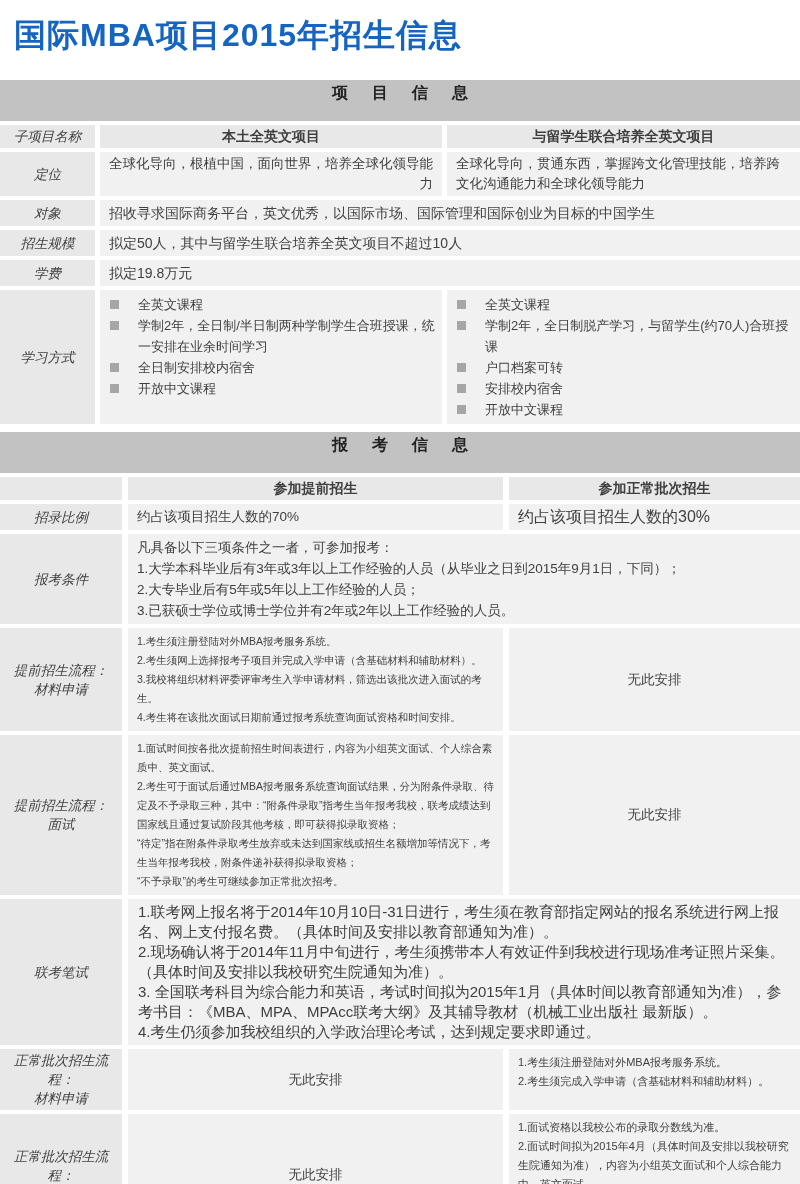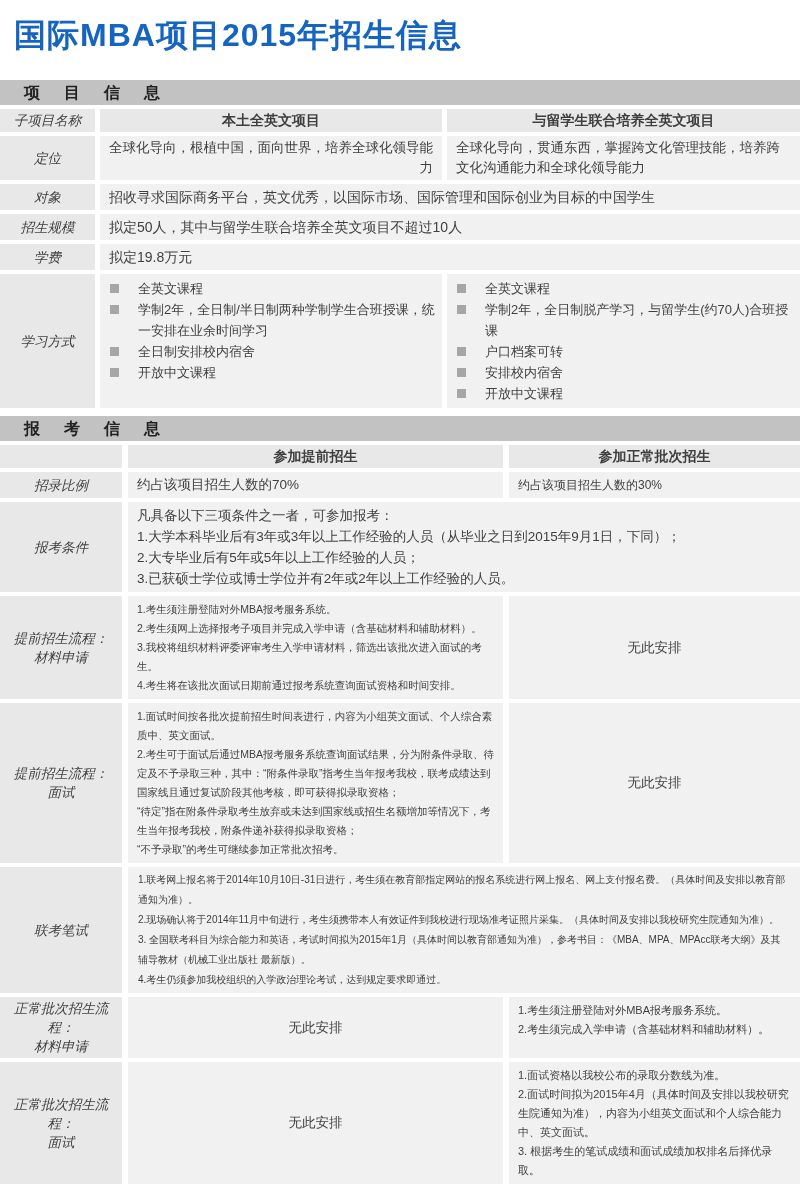--- a/index.html
+++ b/index.html
@@ -14,22 +14,22 @@
   body{
     width:800px;height:1184px;overflow:hidden;background:#fff;
     font-family:"Liberation Sans","DejaVu Sans",sans-serif;color:var(--text);
   }
   .title{
     color:var(--title-blue);font-size:32px;font-weight:bold;
     margin:14px 0 0 14px;height:66px;letter-spacing:1px;
   }
   .bar{
     background:var(--bar-bg);color:#222;font-weight:bold;font-size:16px;
-    text-align:left;letter-spacing:1.5em;text-indent:1.5em;
-    height:25px;line-height:25px;
+    text-align:center;letter-spacing:1.5em;text-indent:1.5em;
+    height:41px;line-height:25px;
   }
   .t2gap{margin-top:8px;}
   .r{display:grid;grid-template-columns:95px 342px 1fr;gap:5px;margin-top:4px;}
   .t2 .r{grid-template-columns:122px 375px 1fr;gap:6px;}
   .lab{
     background:var(--label-bg);display:flex;flex-direction:column;
     align-items:center;justify-content:center;text-align:center;
     font-size:13.5px;line-height:19px;padding:2px 11px;font-style:italic;
   }
   .cell{background:var(--cell-bg);padding:3px 9px;font-size:13.5px;line-height:20px;}
@@ -43,21 +43,21 @@
   .vpad{padding-top:2px;padding-bottom:2px;}
   
   .bullets{padding:4px 6px 4px 10px;}
   .bullets .item{display:flex;gap:19px;font-size:13px;line-height:21px;}
   .sq{width:9px;height:9px;background:#a6a6a6;margin-top:6px;flex:none;}
   
   .mid .line{font-size:13.5px;line-height:21px;}
   .small .line{font-size:10.5px;line-height:19px;}
   .small2 .line{font-size:11px;line-height:19px;}
   .exam{padding:3px 10px;}
-  .exam .line{font-size:10px;line-height:20px;}
+  .exam .line{font-size:15px;line-height:20px;}
   .nosch{font-size:13.5px;}
   .lablines .line{font-size:13.5px;line-height:19px;text-align:center;}
 </style>
 </head>
 <body>
 
 <div class="title">国际MBA项目2015年招生信息</div>
 
 <div class="t1">
   <div class="bar">项目信息</div>
@@ -139,21 +139,21 @@
 
   <div class="r">
     <div class="lab"></div>
     <div class="hd">参加提前招生</div>
     <div class="hd">参加正常批次招生</div>
   </div>
 
   <div class="r">
     <div class="lab">招录比例</div>
     <div class="cell" style="font-size:13.5px;display:flex;align-items:center;">约占该项目招生人数的70%</div>
-    <div class="cell" style="font-size:12px;display:flex;align-items:center;">约占该项目招生人数的30%</div>
+    <div class="cell" style="font-size:16px;display:flex;align-items:center;">约占该项目招生人数的30%</div>
   </div>
 
   <div class="r">
     <div class="lab">报考条件</div>
     <div class="cell span2 mid">
         <div class="line">凡具备以下三项条件之一者，可参加报考：</div>
         <div class="line">1.大学本科毕业后有3年或3年以上工作经验的人员（从毕业之日到2015年9月1日，下同）；</div>
         <div class="line">2.大专毕业后有5年或5年以上工作经验的人员；</div>
         <div class="line">3.已获硕士学位或博士学位并有2年或2年以上工作经验的人员。</div>
       </div>

